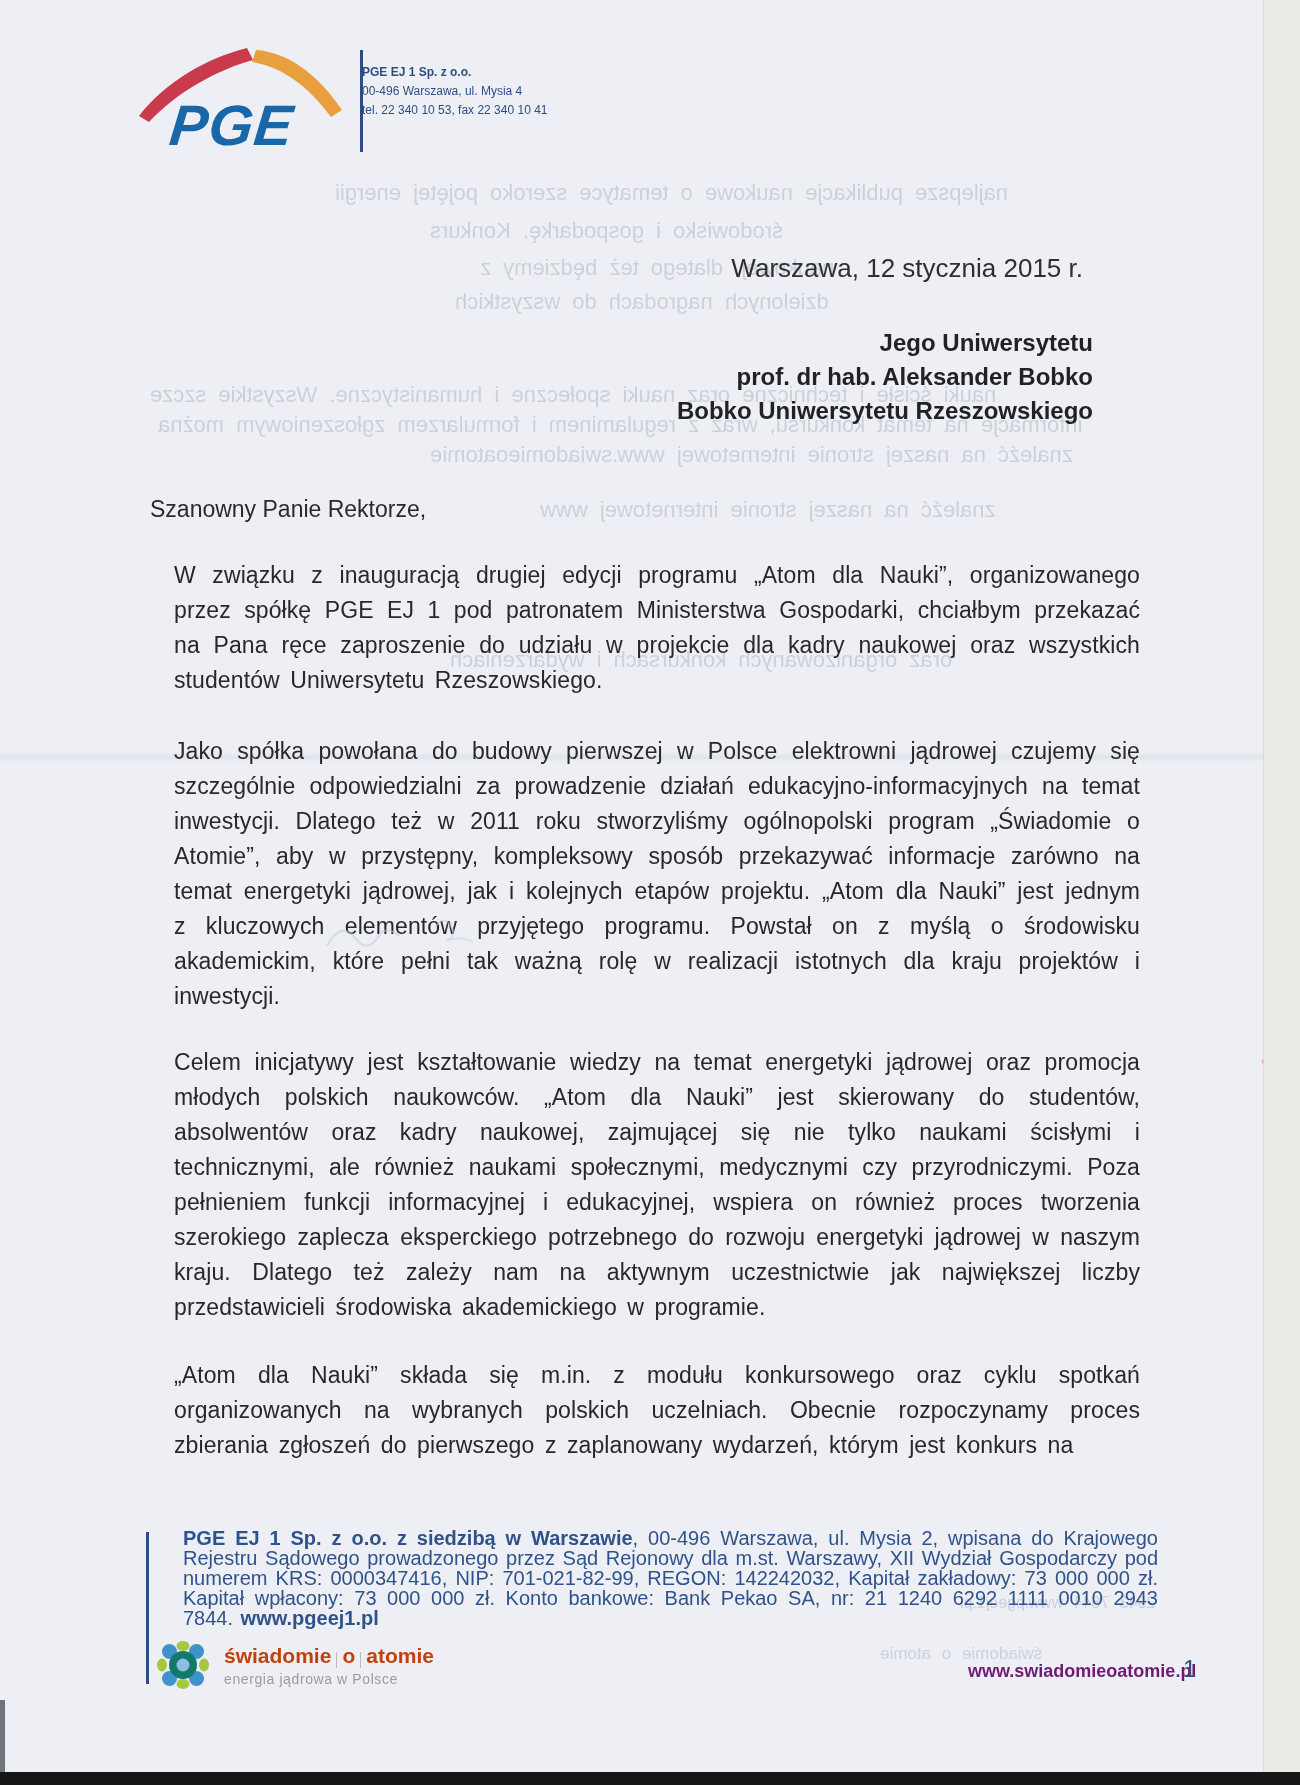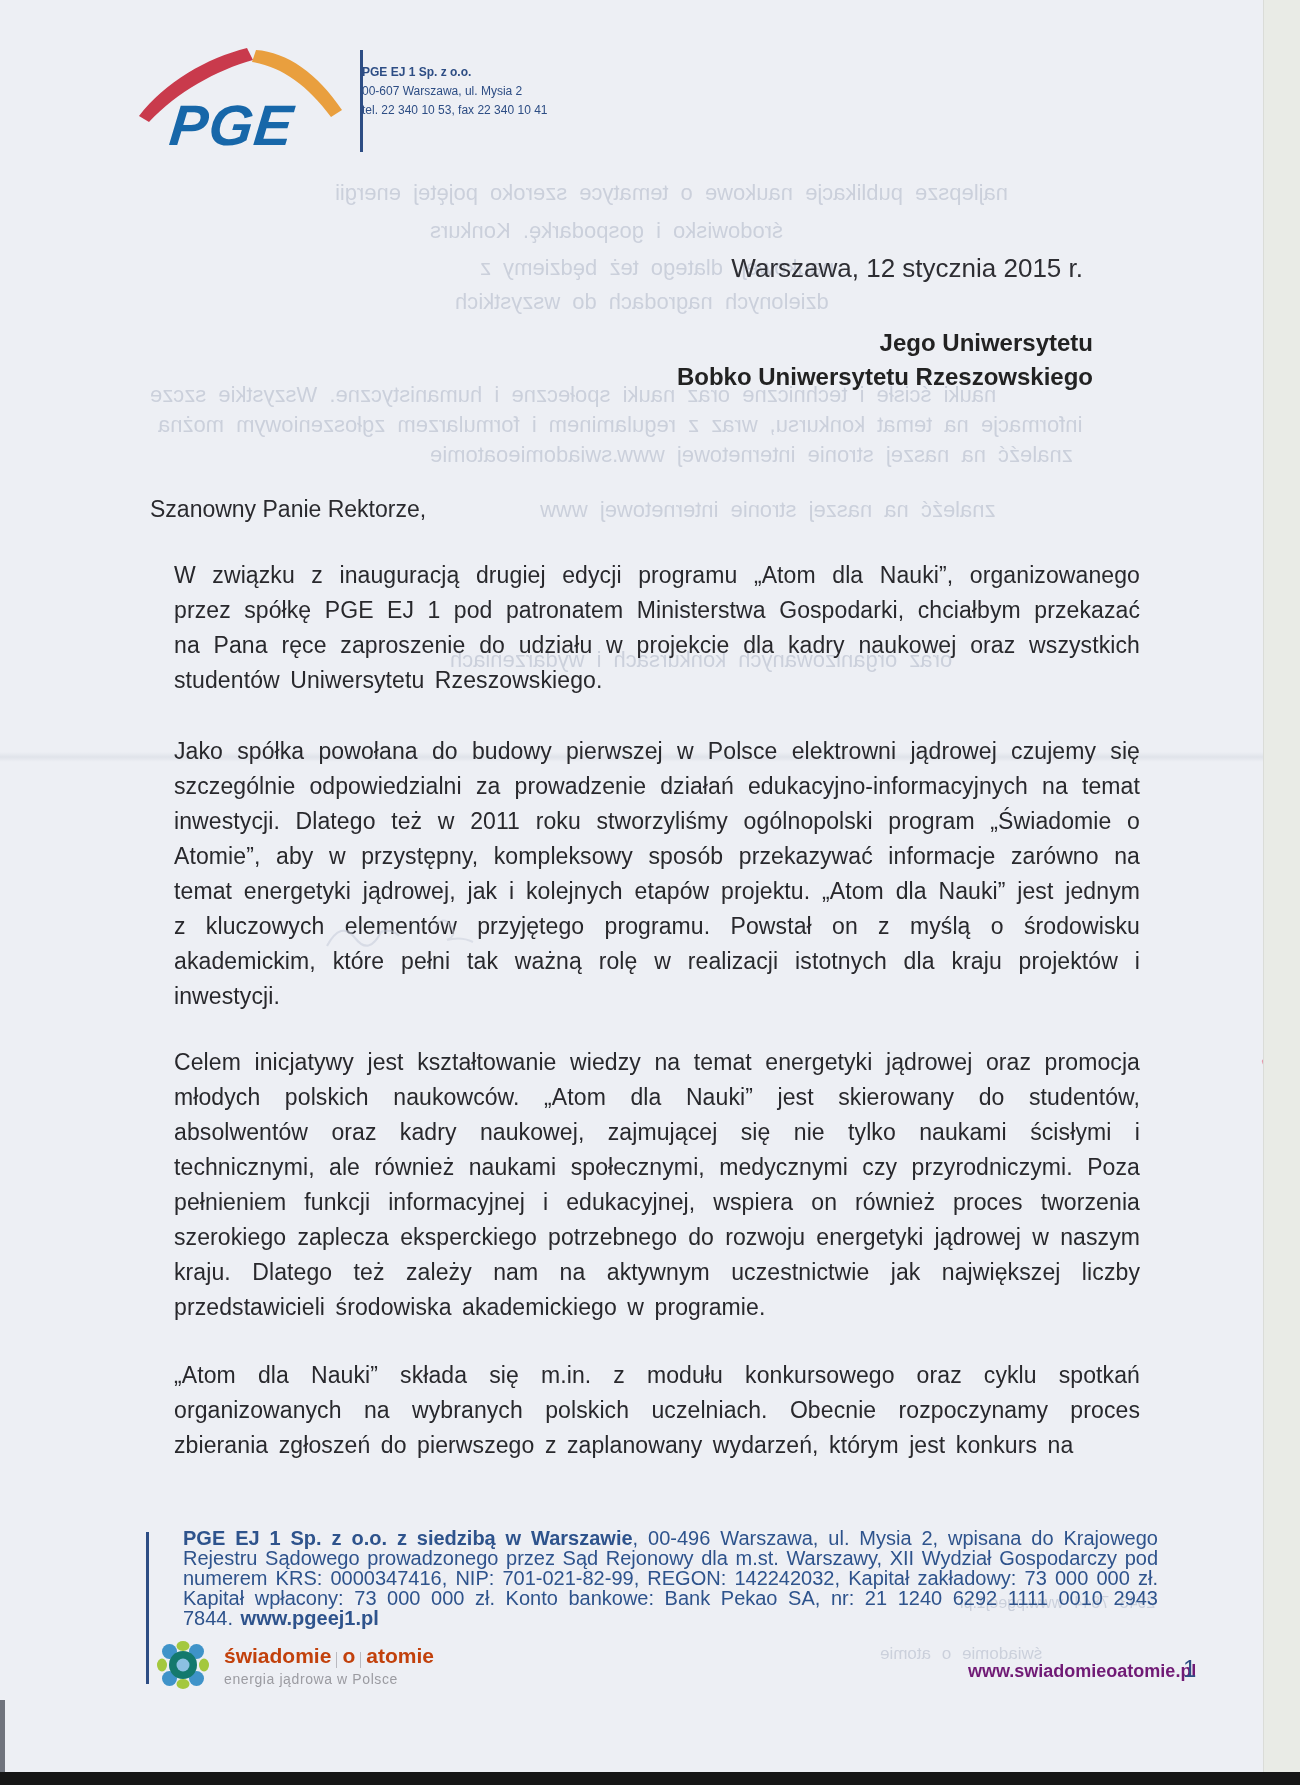--- a/index.html
+++ b/index.html
@@ -81,28 +81,29 @@
   <div class="crease"></div>
 
   <svg class="pge-arc" viewBox="0 0 220 82">
     <path d="M4,76 C30,42 72,18 112,8 L118,20 C82,30 42,52 14,82 Z" fill="#c93a4c"></path>
     <path d="M121,10 C152,12 183,34 207,70 L196,77 C172,45 147,27 117,22 Z" fill="#e99f3e"></path>
   </svg>
   <div class="pge-word">PGE</div>
   <div class="hdr-divider"></div>
   <div class="company">
     <div class="b">PGE EJ 1 Sp. z o.o.</div>
-    <div>00-607 Warszawa, ul. Mysia 2</div>
+    <div>00-496 Warszawa, ul. Mysia 4</div>
     <div>tel. 22 340 10 53, fax 22 340 10 41</div>
   </div>
 
   <div class="dateline">Warszawa, 12 stycznia 2015 r.</div>
 
   <div class="recipient">
     <div>Jego Uniwersytetu</div>
+    <div>prof. dr hab. Aleksander Bobko</div>
     <div>Bobko Uniwersytetu Rzeszowskiego</div>
   </div>
 
   <div class="salutation">Szanowny Panie Rektorze,</div>
   <div class="para p1">W związku z inauguracją drugiej edycji programu „Atom dla Nauki”, organizowanego przez spółkę PGE EJ 1 pod patronatem Ministerstwa Gospodarki, chciałbym przekazać na Pana ręce zaproszenie do udziału w projekcie dla kadry naukowej oraz wszystkich studentów Uniwersytetu Rzeszowskiego.</div>
   <div class="para p2">Jako spółka powołana do budowy pierwszej w Polsce elektrowni jądrowej czujemy się szczególnie odpowiedzialni za prowadzenie działań edukacyjno-informacyjnych na temat inwestycji. Dlatego też w 2011 roku stworzyliśmy ogólnopolski program „Świadomie o Atomie”, aby w przystępny, kompleksowy sposób przekazywać informacje zarówno na temat energetyki jądrowej, jak i kolejnych etapów projektu. „Atom dla Nauki” jest jednym z kluczowych elementów przyjętego programu. Powstał on z myślą o środowisku akademickim, które pełni tak ważną rolę w realizacji istotnych dla kraju projektów i inwestycji.</div>
   <div class="para p3">Celem inicjatywy jest kształtowanie wiedzy na temat energetyki jądrowej oraz promocja młodych polskich naukowców. „Atom dla Nauki” jest skierowany do studentów, absolwentów oraz kadry naukowej, zajmującej się nie tylko naukami ścisłymi i technicznymi, ale również naukami społecznymi, medycznymi czy przyrodniczymi. Poza pełnieniem funkcji informacyjnej i edukacyjnej, wspiera on również proces tworzenia szerokiego zaplecza eksperckiego potrzebnego do rozwoju energetyki jądrowej w naszym kraju. Dlatego też zależy nam na aktywnym uczestnictwie jak największej liczby przedstawicieli środowiska akademickiego w programie.</div>
   <div class="para p4">„Atom dla Nauki” składa się m.in. z modułu konkursowego oraz cyklu spotkań organizowanych na wybranych polskich uczelniach. Obecnie rozpoczynamy proces zbierania zgłoszeń do pierwszego z zaplanowany wydarzeń, którym jest konkurs na</div>
 
   <svg class="handwriting" viewBox="0 0 210 70">

